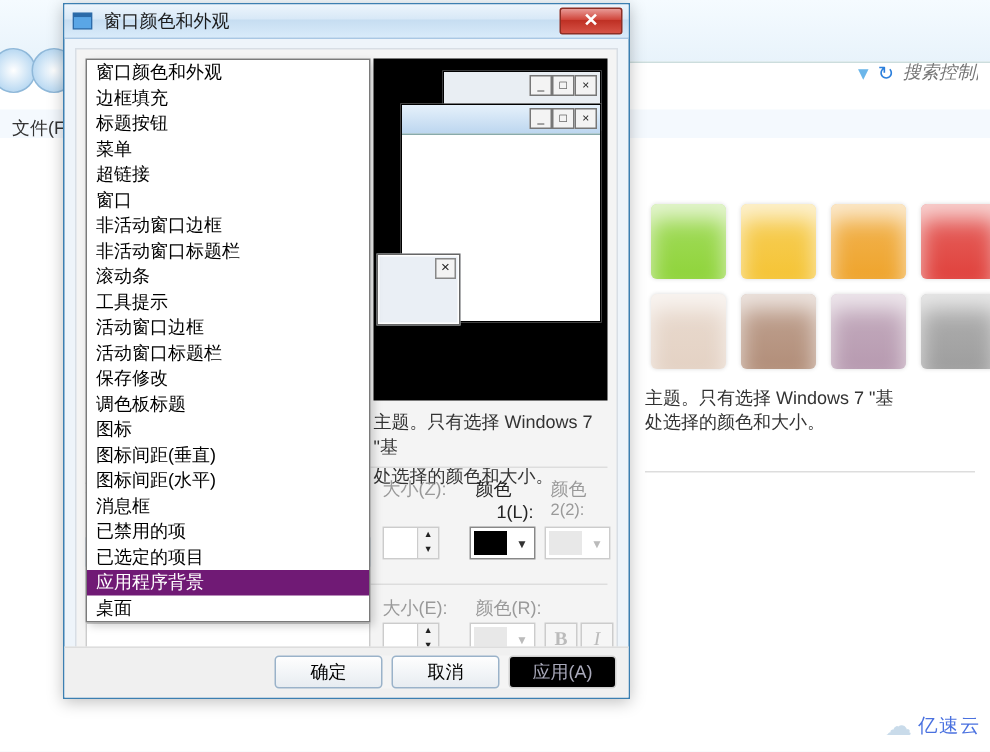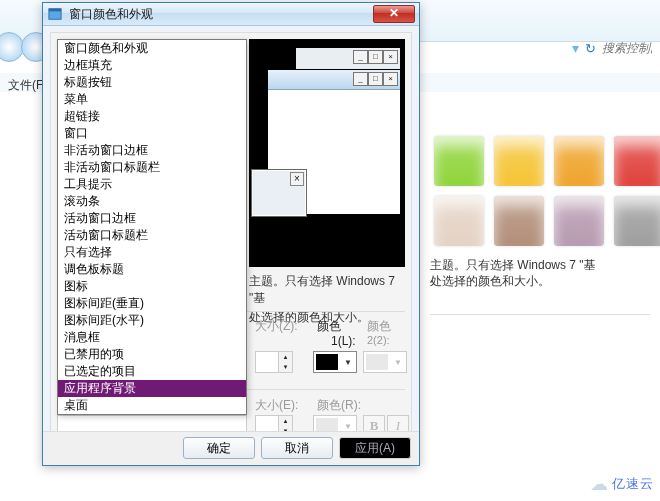--- a/index.html
+++ b/index.html
@@ -244,25 +244,25 @@
       <div class="combo-open">
         <div class="item">窗口颜色和外观</div>
 
       <div class="item">边框填充</div>
           <div class="item">标题按钮</div>
           <div class="item">菜单</div>
           <div class="item">超链接</div>
           <div class="item">窗口</div>
           <div class="item">非活动窗口边框</div>
           <div class="item">非活动窗口标题栏</div>
+          <div class="item">滚动条</div>
           <div class="item">工具提示</div>
-          <div class="item">滚动条</div>
           <div class="item">活动窗口边框</div>
           <div class="item">活动窗口标题栏</div>
-          <div class="item">只有选择</div>
+          <div class="item">保存修改</div>
           <div class="item">调色板标题</div>
           <div class="item">图标</div>
           <div class="item">图标间距(垂直)</div>
           <div class="item">图标间距(水平)</div>
           <div class="item">消息框</div>
           <div class="item">已禁用的项</div>
           <div class="item">已选定的项目</div>
           <div class="item sel">应用程序背景</div>
           <div class="item">桌面</div>
         </div>

